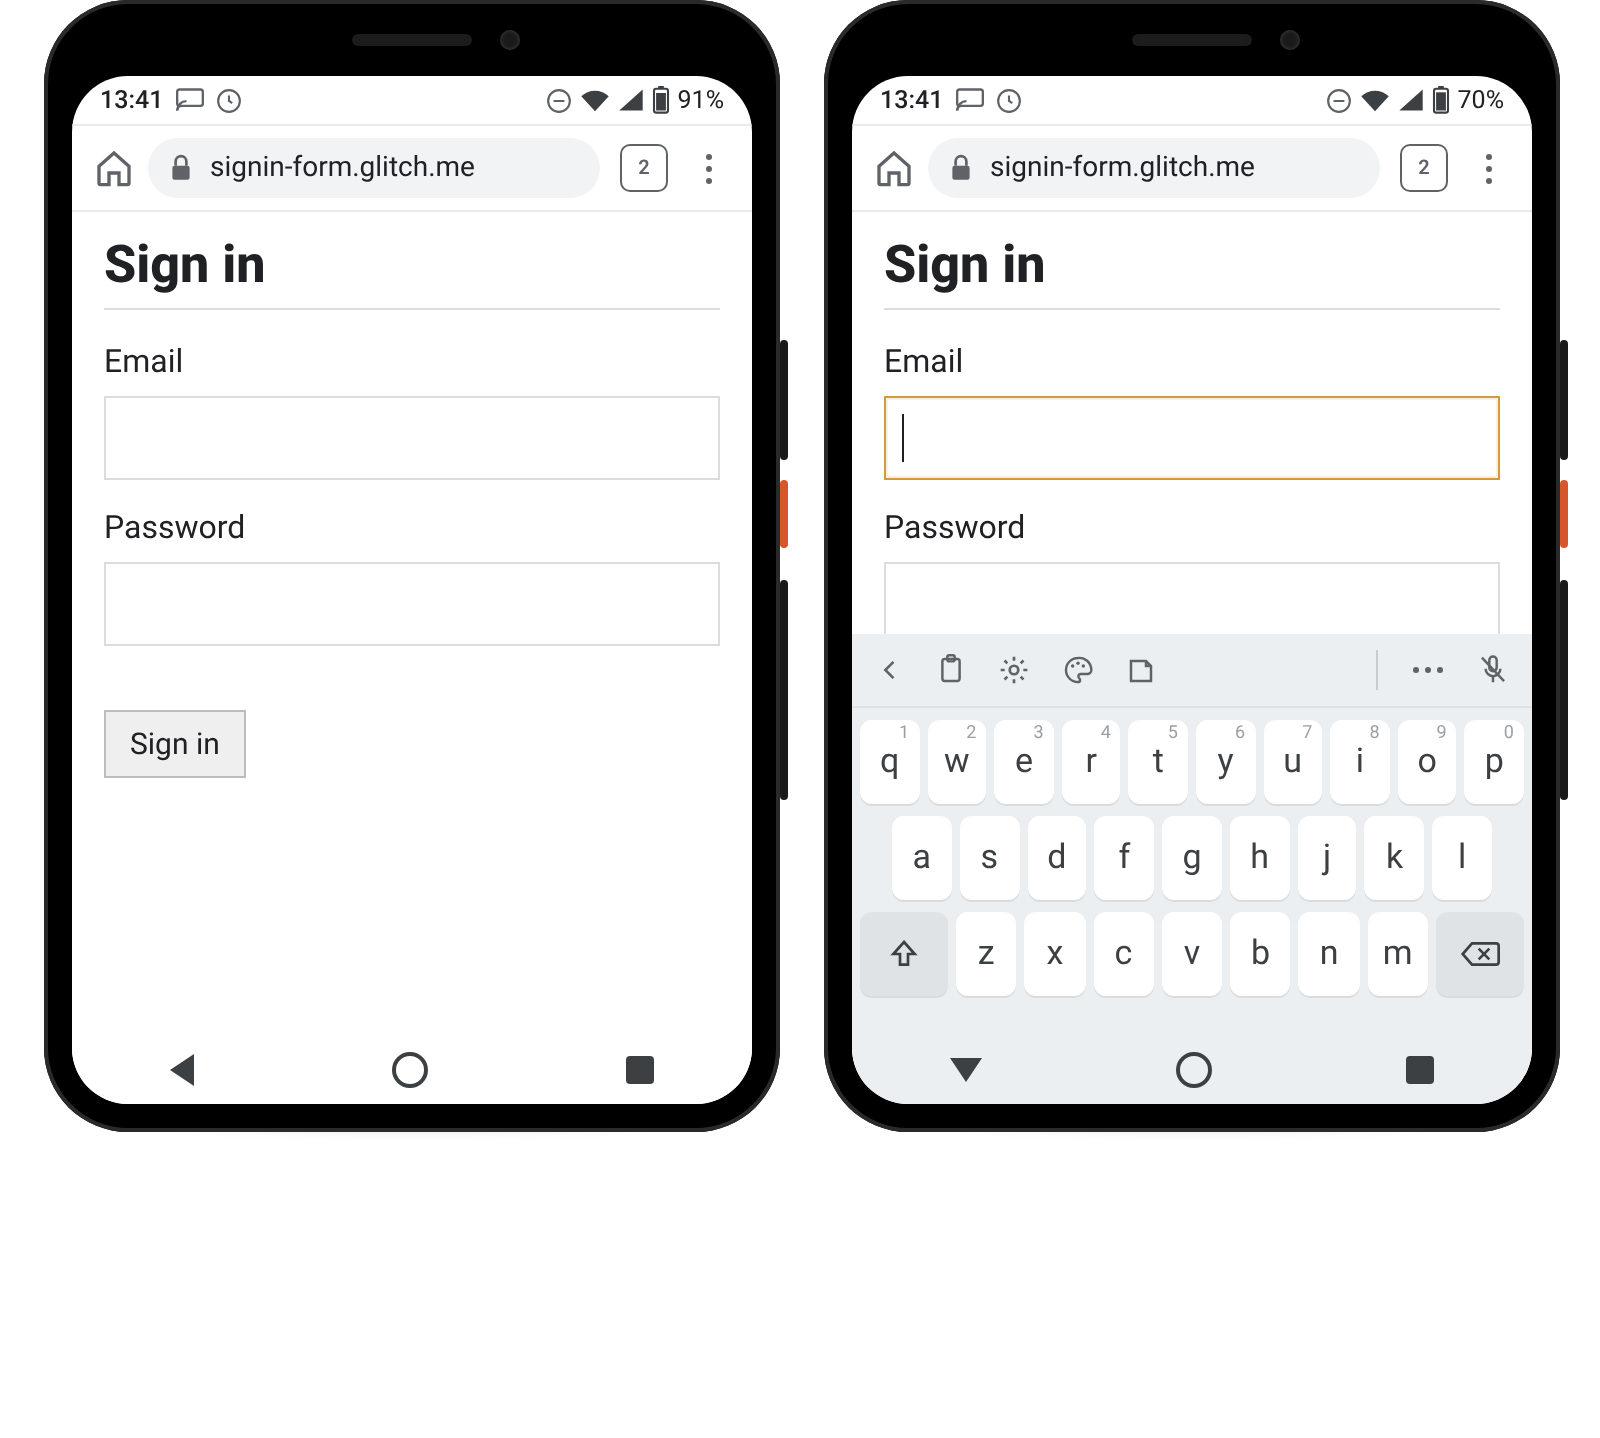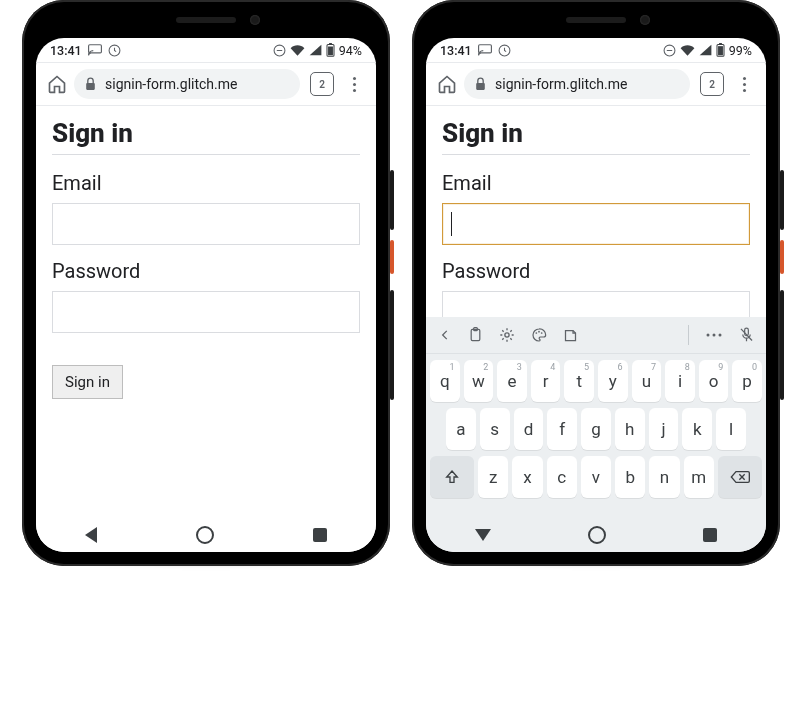--- a/index.html
+++ b/index.html
@@ -26,21 +26,21 @@
   .home-ic{width:22px;height:22px;margin:0 6px 0 2px;}
   .omni{flex:1;height:30px;border-radius:16px;background:#f1f3f4;display:flex;align-items:center;padding:0 10px;font-size:14px;color:#202124;gap:8px;min-width:0;}
   .omni span.url{white-space:nowrap;overflow:hidden;text-overflow:clip;}
   .sqcount{width:22px;height:22px;border:1.6px solid #5f6368;border-radius:5px;display:flex;align-items:center;justify-content:center;font-size:10px;color:#5f6368;margin:0 6px 0 10px;font-weight:600;}
   .menu3{width:20px;display:flex;flex-direction:column;gap:3px;align-items:center;margin:0 4px;}
   .menu3 i{width:3px;height:3px;background:#5f6368;border-radius:50%;}
   
   .page{flex:1;overflow:hidden;padding:6px 16px 16px 16px;}
   h1.title{font-size:26px;font-weight:800;margin:6px 0 6px 0;color:#202124;}
   .hr{height:1px;background:#dadce0;margin-bottom:16px;}
-  .lbl{font-size:20px;color:#202124;margin:10px 0 8px;}
+  .lbl{font-size:16px;color:#202124;margin:10px 0 8px;}
   .fld{width:100%;height:42px;border:1px solid #dadce0;background:#fff;box-sizing:border-box;margin-bottom:14px;}
   .fld.focus{border:1px solid #d29a3a;box-shadow:0 0 0 1px rgba(210,154,58,.15) inset;position:relative;}
   .caret{position:absolute;left:8px;top:8px;bottom:8px;width:1px;background:#202124;}
   .btn{display:inline-block;border:1px solid #bdbdbd;background:#efefef;padding:7px 12px;font-size:15px;color:#202124;margin-top:18px;}
   .btn.half{overflow:hidden;height:20px;padding-top:7px;padding-bottom:0;}
   
   .sugg{position:absolute;left:0;right:0;display:flex;gap:10px;padding:8px 10px;background:#fff;align-items:center;overflow:hidden;}
   .chip{flex:0 0 auto;border:1px solid #dadce0;border-radius:18px;padding:6px 12px;font-size:14px;color:#202124;background:#fff;white-space:nowrap;}
   
   .kbwrap{position:absolute;left:0;right:0;bottom:34px;background:#eceff1;}
@@ -113,21 +113,21 @@
                   <path d="M1 17L19 17 19 1z" fill="#3c4043"></path>
                 </svg>
               </span>
           <span class="ico">
                 <svg width="9" height="14" viewBox="0 0 12 20">
                   <rect x="1" y="2" width="10" height="17" rx="1.5" fill="none" stroke="#3c4043" stroke-width="1.5"></rect>
                   <rect x="4" y="0" width="4" height="2" fill="#3c4043"></rect>
                   <rect x="2.5" y="5" width="7" height="12.5" fill="#3c4043"></rect>
                 </svg>
               </span>
-          <span>94%</span>
+          <span>91%</span>
         </div>
       </div>
       <div class="divider"></div>
 
       <div class="addr">
         <span class="ico home-ic">
               <svg width="20" height="20" viewBox="0 0 24 24">
                 <path d="M3 11l9-8 9 8v10a1 1 0 0 1-1 1h-5v-7h-6v7H4a1 1 0 0 1-1-1V11z" fill="none" stroke="#5f6368" stroke-width="2"></path>
               </svg>
             </span>
@@ -214,21 +214,21 @@
                   <path d="M1 17L19 17 19 1z" fill="#3c4043"></path>
                 </svg>
               </span>
           <span class="ico">
                 <svg width="9" height="14" viewBox="0 0 12 20">
                   <rect x="1" y="2" width="10" height="17" rx="1.5" fill="none" stroke="#3c4043" stroke-width="1.5"></rect>
                   <rect x="4" y="0" width="4" height="2" fill="#3c4043"></rect>
                   <rect x="2.5" y="4.5" width="7" height="13" fill="#3c4043"></rect>
                 </svg>
               </span>
-          <span>99%</span>
+          <span>70%</span>
         </div>
       </div>
       <div class="divider"></div>
 
       <div class="addr">
         <span class="ico home-ic">
               <svg width="20" height="20" viewBox="0 0 24 24">
                 <path d="M3 11l9-8 9 8v10a1 1 0 0 1-1 1h-5v-7h-6v7H4a1 1 0 0 1-1-1V11z" fill="none" stroke="#5f6368" stroke-width="2"></path>
               </svg>
             </span>

